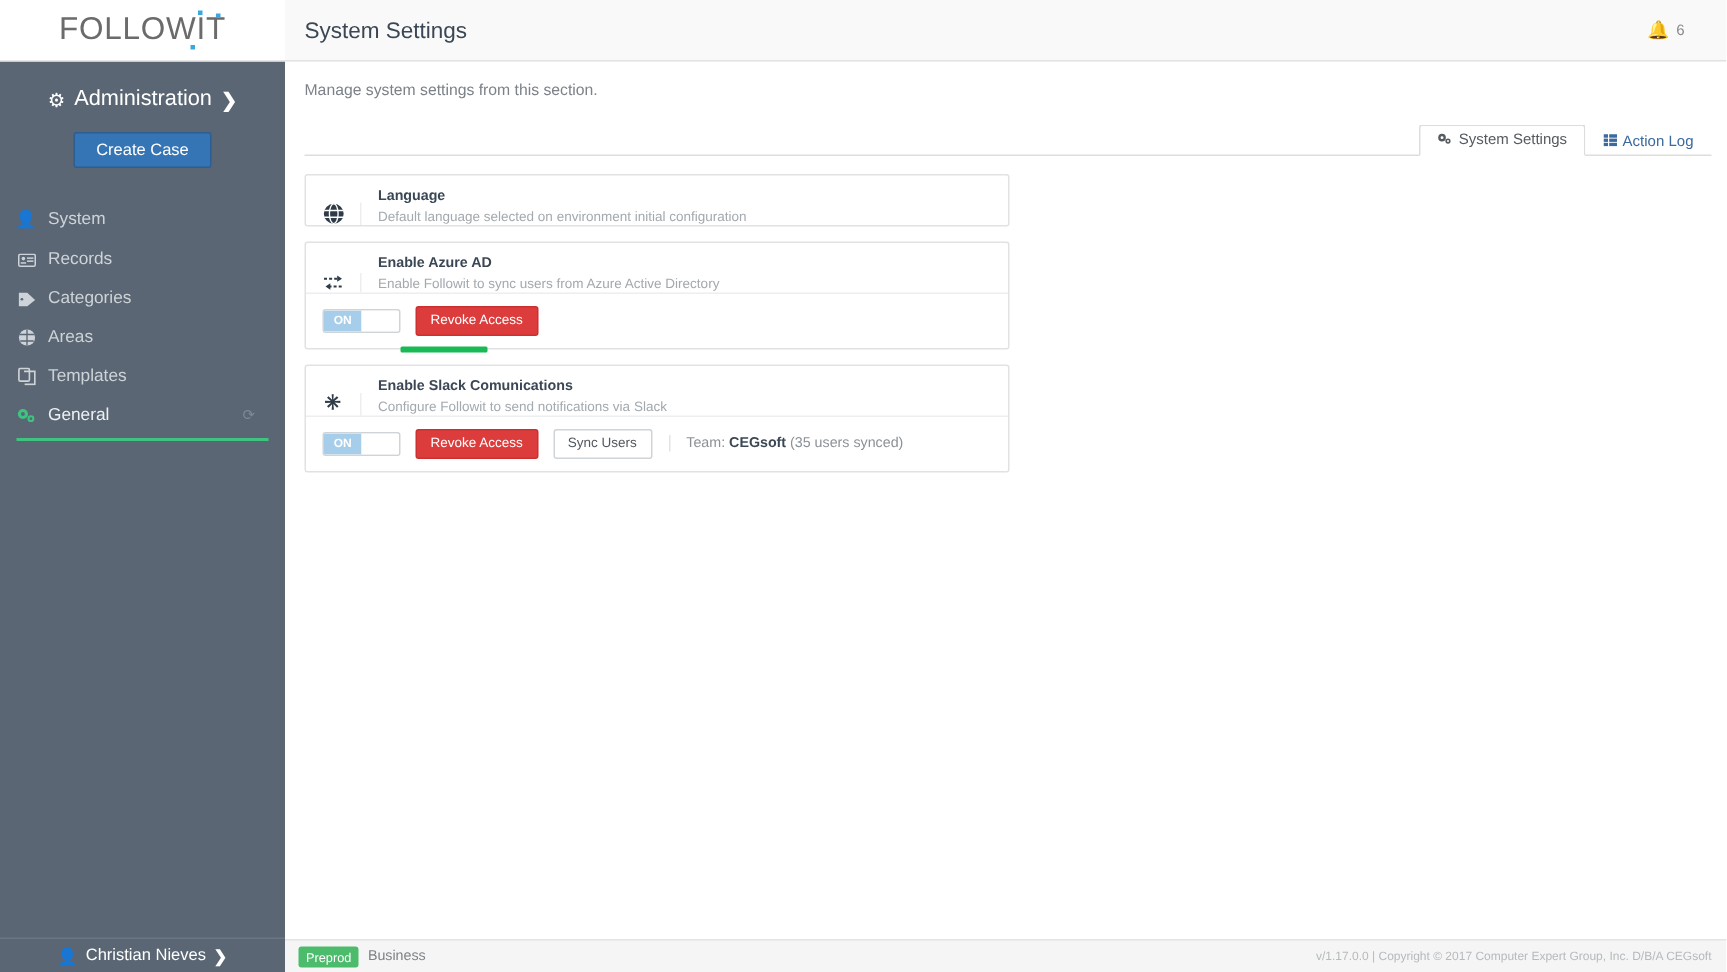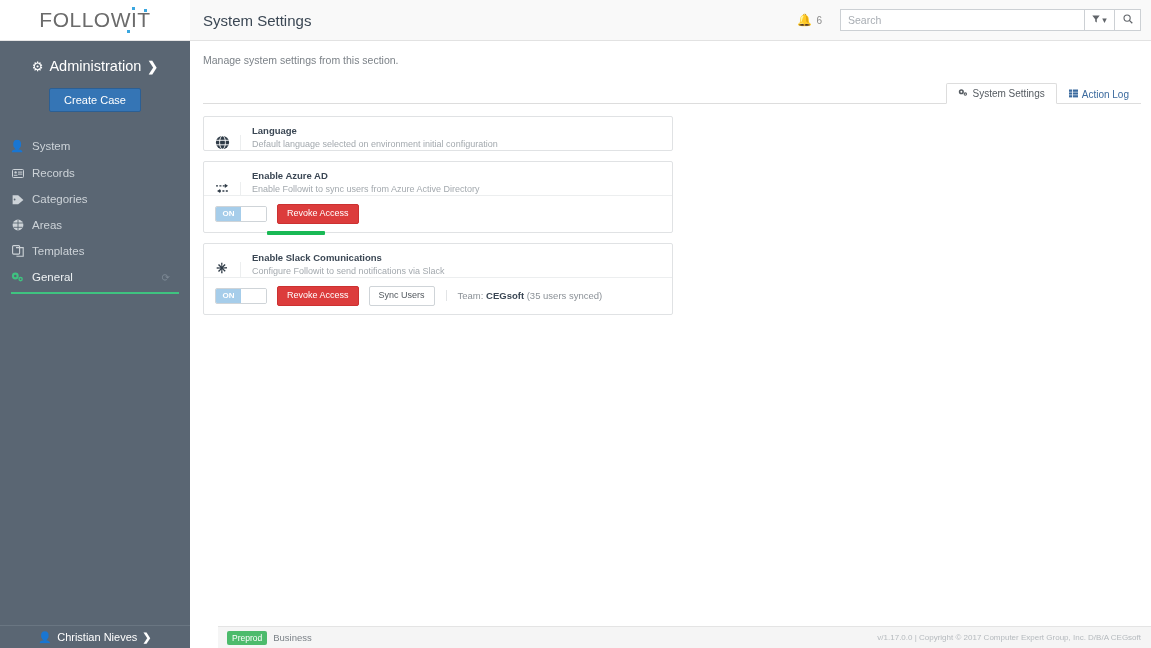--- a/index.html
+++ b/index.html
@@ -180,21 +180,21 @@
 
   .progress-bar {
     position: absolute; left: 63px; bottom: -3px;
     width: 58px; height: 4px; background: #19b955; border-radius: 1px;
   }
 
   
   .bottombar {
     position: absolute; left: 0; right: 0; bottom: 0; height: 22px;
     background: #f5f5f5; border-top: 1px solid #e4e4e4;
-    display: flex; align-items: center; padding: 0 10px 0 9px; margin-left: 28px;
+    display: flex; align-items: center; padding: 0 10px 0 9px;
   }
   .env-badge {
     background: #4cbb6c; color: #fff; font-size: 8.5px;
     padding: 2px 5px; border-radius: 2px; margin-right: 6px;
   }
   .env-name { font-size: 9.5px; color: #7c8288; flex: 1; }
   .copyright { font-size: 8px; color: #b5babe; }
 </style>
 </head>
 <body>
@@ -298,39 +298,20 @@
   <div class="main">
 
     <div class="topbar">
       <div class="page-title">System Settings</div>
 
       <div class="bell-wrap">
         <span class="bell-ico">🔔</span>
         <span class="bell-count">6</span>
       </div>
 
-      <div class="search-group">
-        <input class="search-input" type="text" placeholder="Search" style="">
-        <div class="search-btn filter-btn">
-          <span>
-            <svg width="8" height="8" viewBox="0 0 8 8">
-                <path d="M0.3 0.6 L7.7 0.6 L4.8 4.2 L4.8 7.4 L3.2 6.4 L3.2 4.2 Z" fill="currentColor"></path>
-              </svg>
-          </span>
-          <span>▾</span>
-        </div>
-        <div class="search-btn">
-          <span>
-            <svg width="10" height="10" viewBox="0 0 10 10">
-                <circle cx="4.1" cy="4.1" r="3.1" fill="none" stroke="currentColor" stroke-width="1.1"></circle>
-                <line x1="6.4" y1="6.4" x2="9.3" y2="9.3" stroke="currentColor" stroke-width="1.3"></line>
-              </svg>
-          </span>
-        </div>
-      </div>
     </div>
 
     <div class="desc-bar">
       <div class="desc-text">Manage system settings from this section.</div>
     </div>
 
     <div class="tabs-row">
       <div class="tab active">
         <span class="tab-ico">
           <svg width="10" height="9" viewBox="0 0 13 12">

